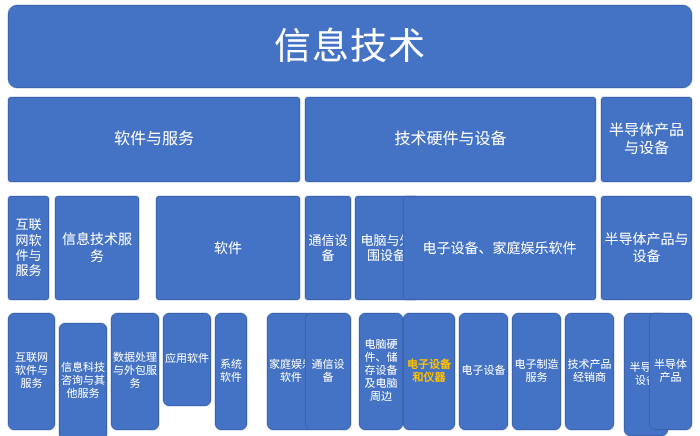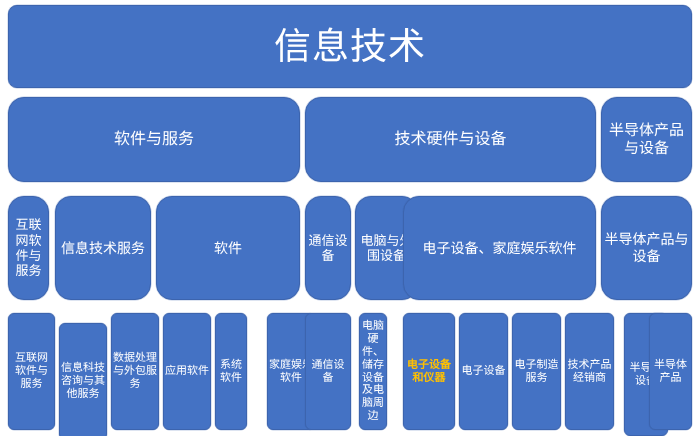--- a/index.html
+++ b/index.html
@@ -22,21 +22,21 @@
     height: 436px;
     background: #ffffff;
   }
 
   
   .node {
     position: absolute;
     box-sizing: border-box;
     background: #4472C4;
     border: 1px solid #3C64AE;
-    border-radius: 16px;
+    border-radius: 3px;
     color: #ffffff;
     display: flex;
     align-items: center;
     justify-content: center;
     text-align: center;
     line-height: 1.18;
     padding: 2px 1px;
     overflow: hidden;
     box-shadow: 0 0 0 0.5px rgba(60,100,174,0.35);
   }
@@ -98,21 +98,21 @@
   </div>
 
   <div class="node level-1 narrow" style="left:601px; top:97px; width:91px; height:85px;">
     <span class="label">半导体产品与设备</span>
   </div>
 
   <div class="node level-2 narrow" style="left:8px; top:196px; width:41px; height:104px;">
     <span class="label">互联网软件与服务</span>
   </div>
 
-  <div class="node level-2" style="left:55px; top:196px; width:96px; height:104px;">
+  <div class="node level-2" style="left:55px; top:196px; width:84px; height:104px;">
     <span class="label">信息技术服务</span>
   </div>
 
   <div class="node level-2" style="left:156px; top:196px; width:144px; height:104px;">
     <span class="label">软件</span>
   </div>
 
   <div class="node level-2 narrow" style="left:305px; top:196px; width:46px; height:104px;">
     <span class="label">通信设备</span>
   </div>
@@ -134,37 +134,37 @@
   </div>
 
   <div class="node level-3" style="left:59px; top:323px; width:48px; height:117px;">
     <span class="label">信息科技咨询与其他服务</span>
   </div>
 
   <div class="node level-3" style="left:111px; top:313px; width:48px; height:117px;">
     <span class="label">数据处理与外包服务</span>
   </div>
 
-  <div class="node level-3" style="left:163px; top:313px; width:48px; height:117px;">
+  <div class="node level-3" style="left:163px; top:313px; width:48px; height:93px;">
     <span class="label">应用软件</span>
   </div>
 
   <div class="node level-3" style="left:215px; top:313px; width:32px; height:117px;">
     <span class="label">系统软件</span>
   </div>
 
   <div class="node level-3" style="left:267px; top:313px; width:48px; height:117px;">
     <span class="label">家庭娱乐软件</span>
   </div>
 
   <div class="node level-3" style="left:305px; top:313px; width:46px; height:117px;">
     <span class="label">通信设备</span>
   </div>
 
-  <div class="node level-3" style="left:359px; top:313px; width:28px; height:117px;">
+  <div class="node level-3" style="left:359px; top:313px; width:44px; height:117px;">
     <span class="label">电脑硬件、储存设备及电脑周边</span>
   </div>
 
   <div class="node level-3 highlight" style="left:403px; top:313px; width:52px; height:117px;">
     <span class="label">电子设备和仪器</span>
   </div>
 
   <div class="node level-3" style="left:459px; top:313px; width:49px; height:117px;">
     <span class="label">电子设备</span>
   </div>

